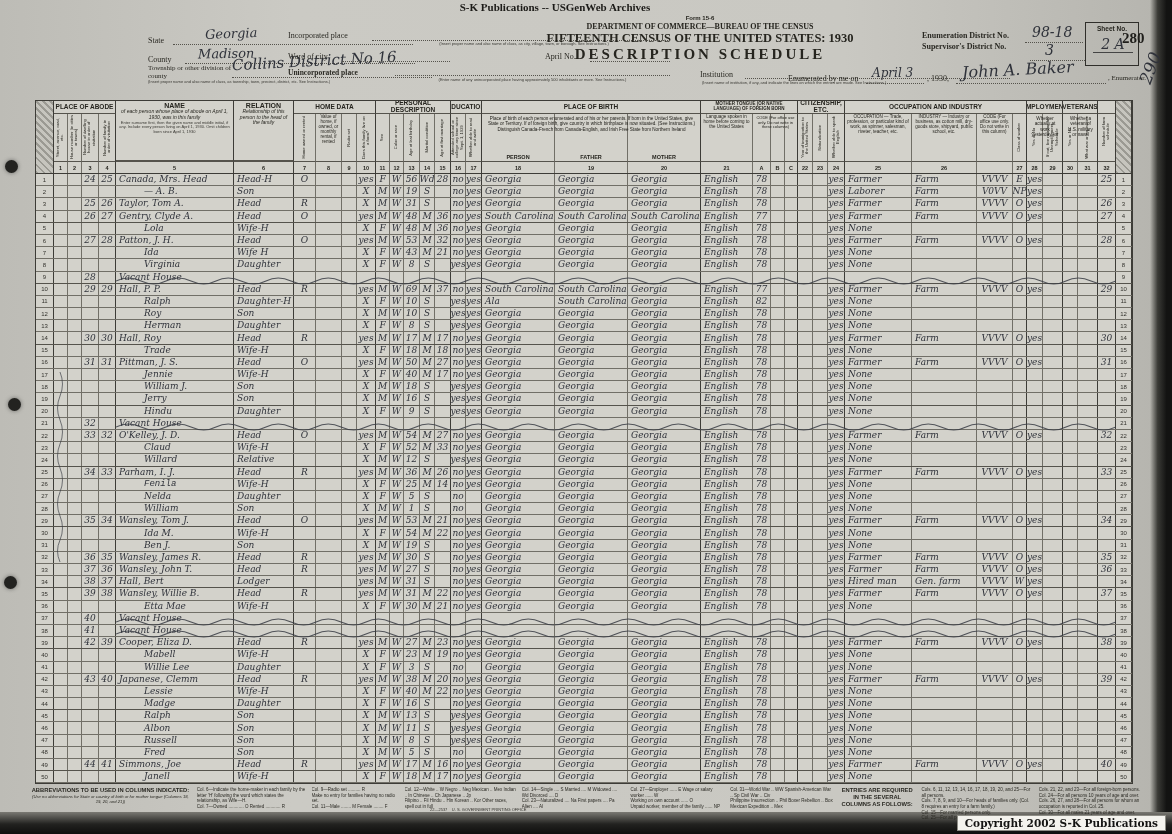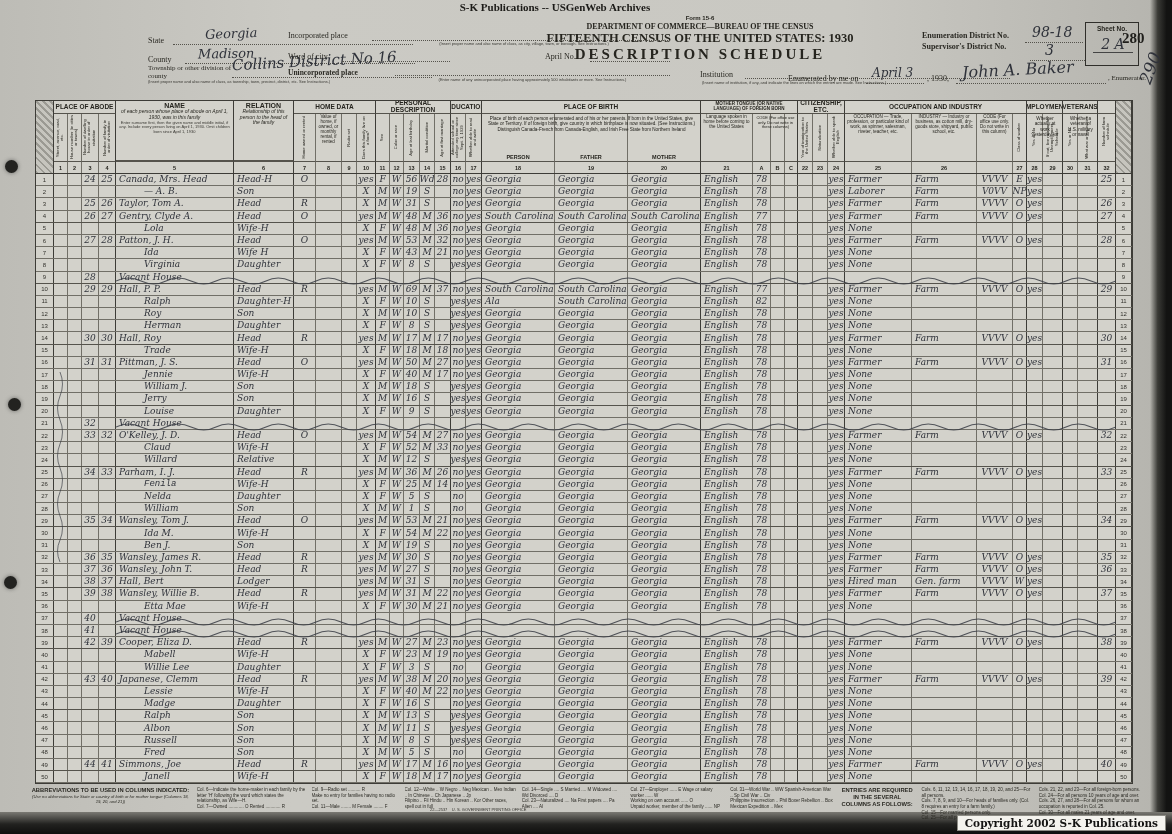--- a/index.html
+++ b/index.html
@@ -1034,21 +1034,21 @@
       <div class="tc gbr"></div>
       <div class="tc gbr"></div>
       <div class="tc pn gbr">19</div>
     </div>
     <div class="trow" style="grid-template-columns: 18px 14px 14px 17px 17px 118px 60px 22px 26px 15px 19px 14px 14px 16px 15px 16px 15px 16px 73px 73px 73px 52px 18px 14px 13px 15px 15px 17px 67px 65px 36px 14px 16px 20px 15px 20px 18px 16px;">
       <div class="tc pn gbr">20</div>
       <div class="tc"></div>
       <div class="tc"></div>
       <div class="tc"></div>
       <div class="tc gbr"></div>
-      <div class="tc hw tl gbr" style="padding-left: 28px;">Louise</div>
+      <div class="tc hw tl gbr" style="padding-left: 28px;">Hindu</div>
       <div class="tc hw tl gbr">Daughter</div>
       <div class="tc"></div>
       <div class="tc"></div>
       <div class="tc"></div>
       <div class="tc hw gbr">X</div>
       <div class="tc hw">F</div>
       <div class="tc hw">W</div>
       <div class="tc hw">9</div>
       <div class="tc hw">S</div>
       <div class="tc gbr"></div>

